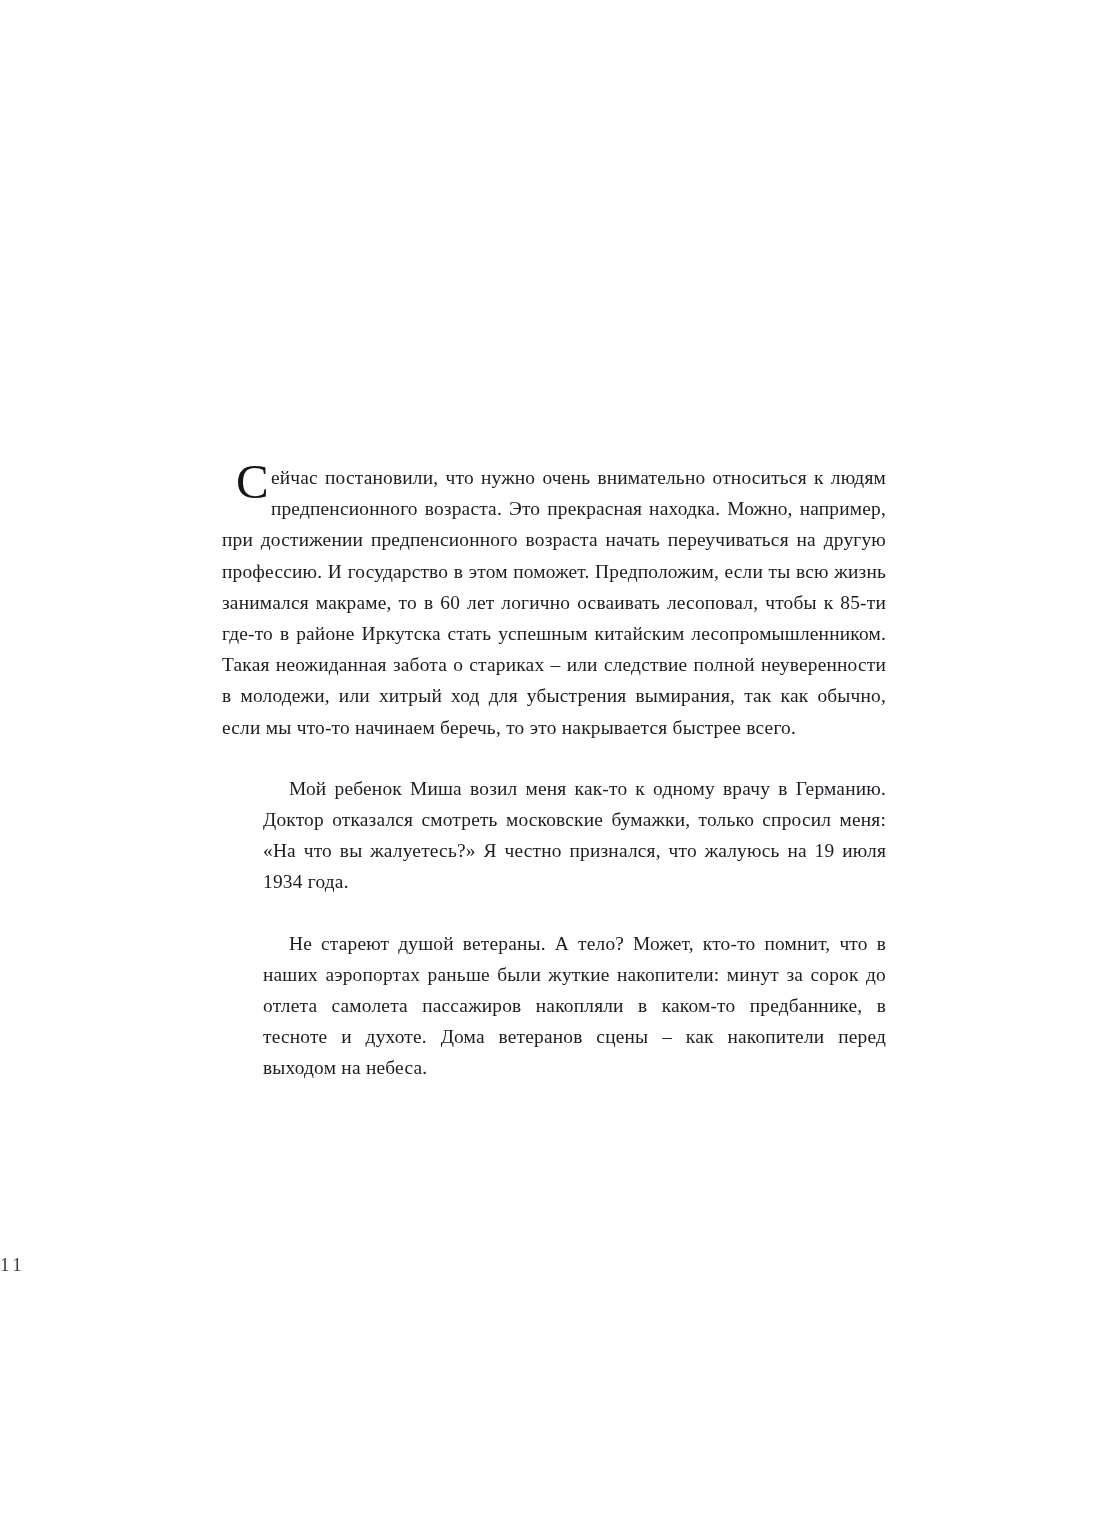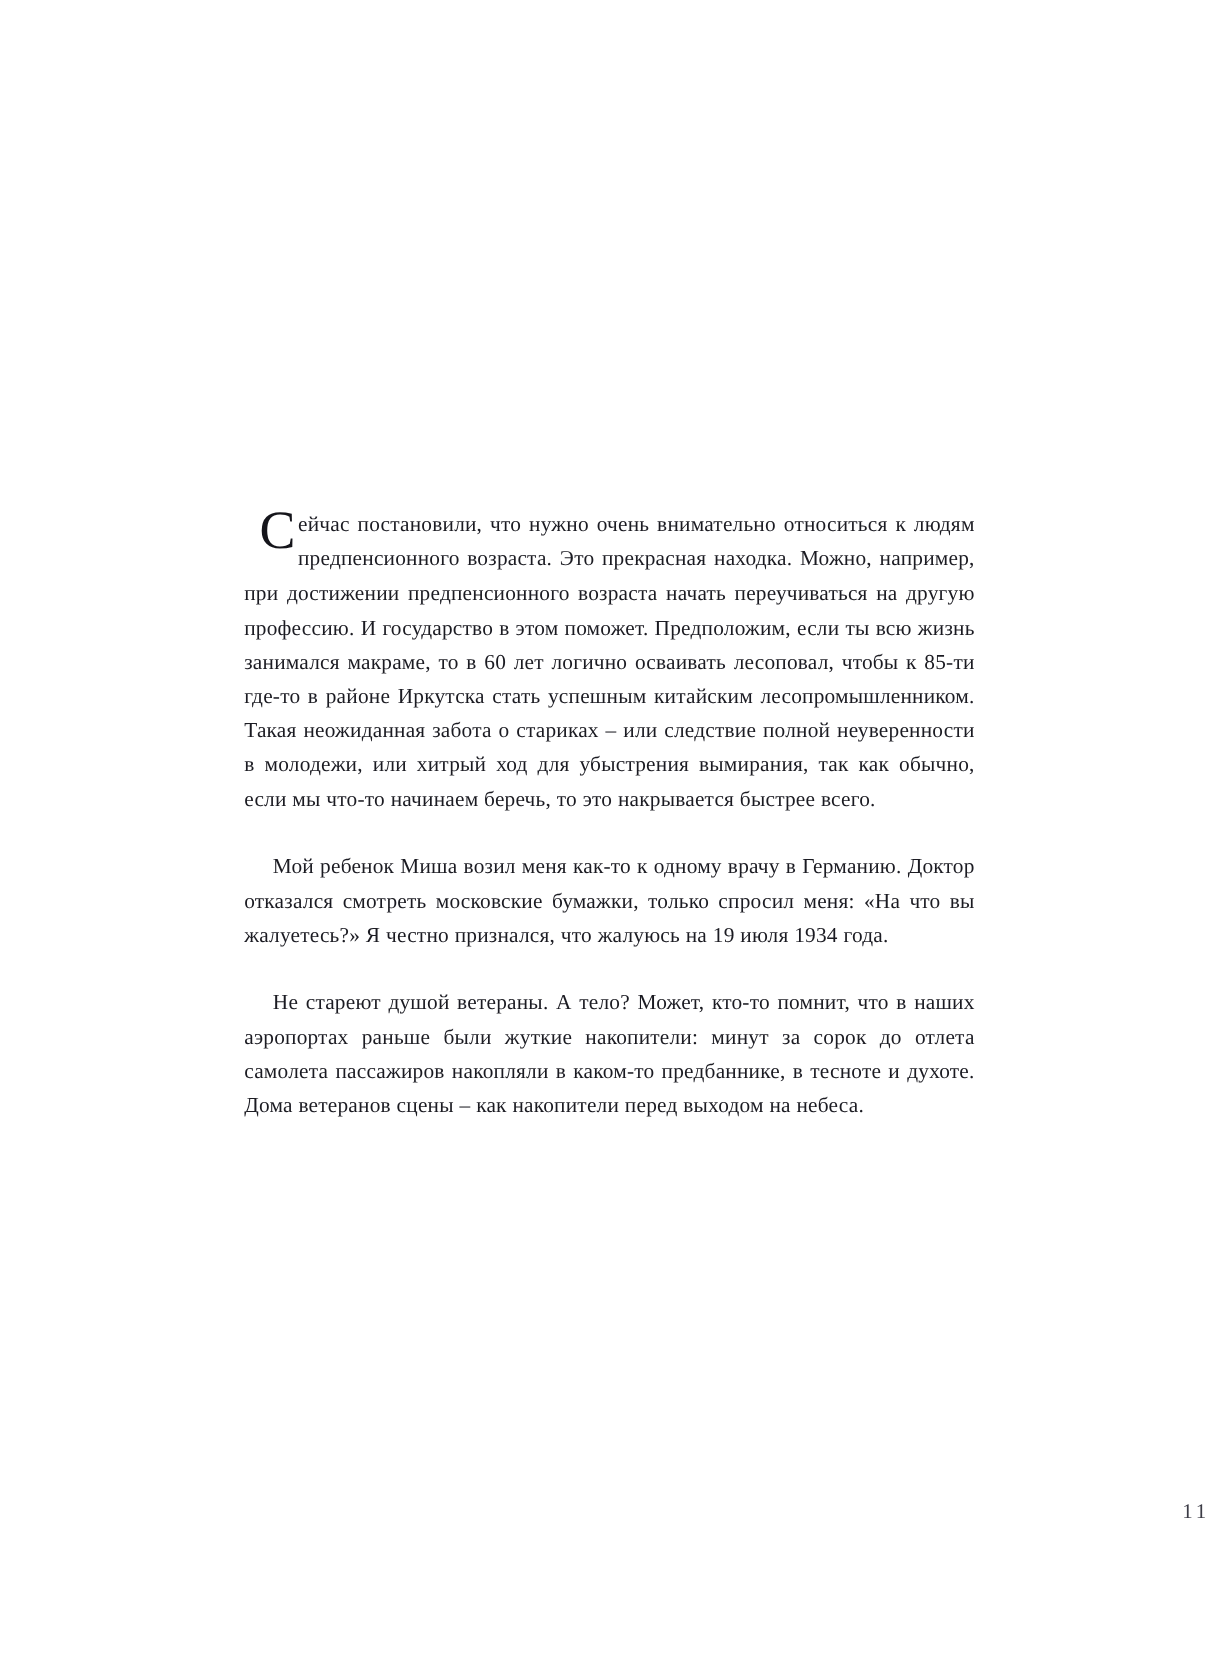--- a/index.html
+++ b/index.html
@@ -38,20 +38,21 @@
     text-align: justify;
     text-justify: inter-word;
     text-indent: 26px;
     hyphens: manual;
     letter-spacing: 0.01em;
     word-spacing: 0.01em;
   }
 
   .para + .para {
     margin-top: 30px;
+    margin-left: 41px;
   }
 
   
   .para-lead {
     text-indent: 0;
   }
 
   .dropcap {
     float: left;
     font-family: "Liberation Serif", "DejaVu Serif", serif;
@@ -61,22 +62,22 @@
     margin-top: 1px;
     font-weight: 400;
     color: #15151b;
   }
 
   
   .folio {
     position: absolute;
     left: 0;
     right: 0;
-    top: 1362px;
-    text-align: right;
+    top: 1252px;
+    text-align: left;
     font-size: 19px;
     line-height: 26px;
     letter-spacing: 0.18em;
     color: #3c3c46;
     font-family: "Liberation Serif", "DejaVu Serif", serif;
     font-variant-numeric: oldstyle-nums;
   }
 </style>
 </head>
 <body>

